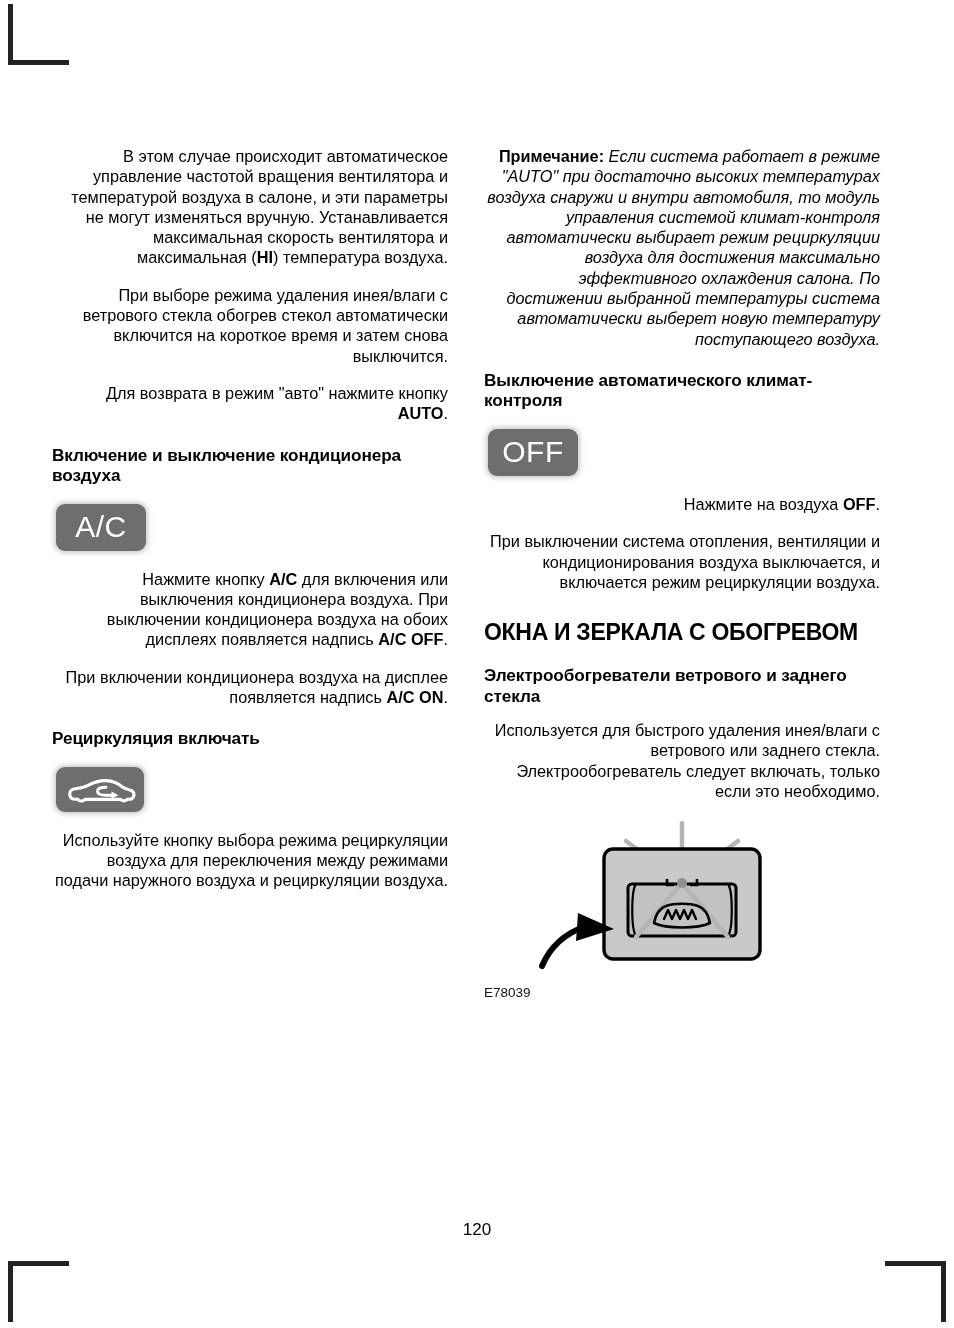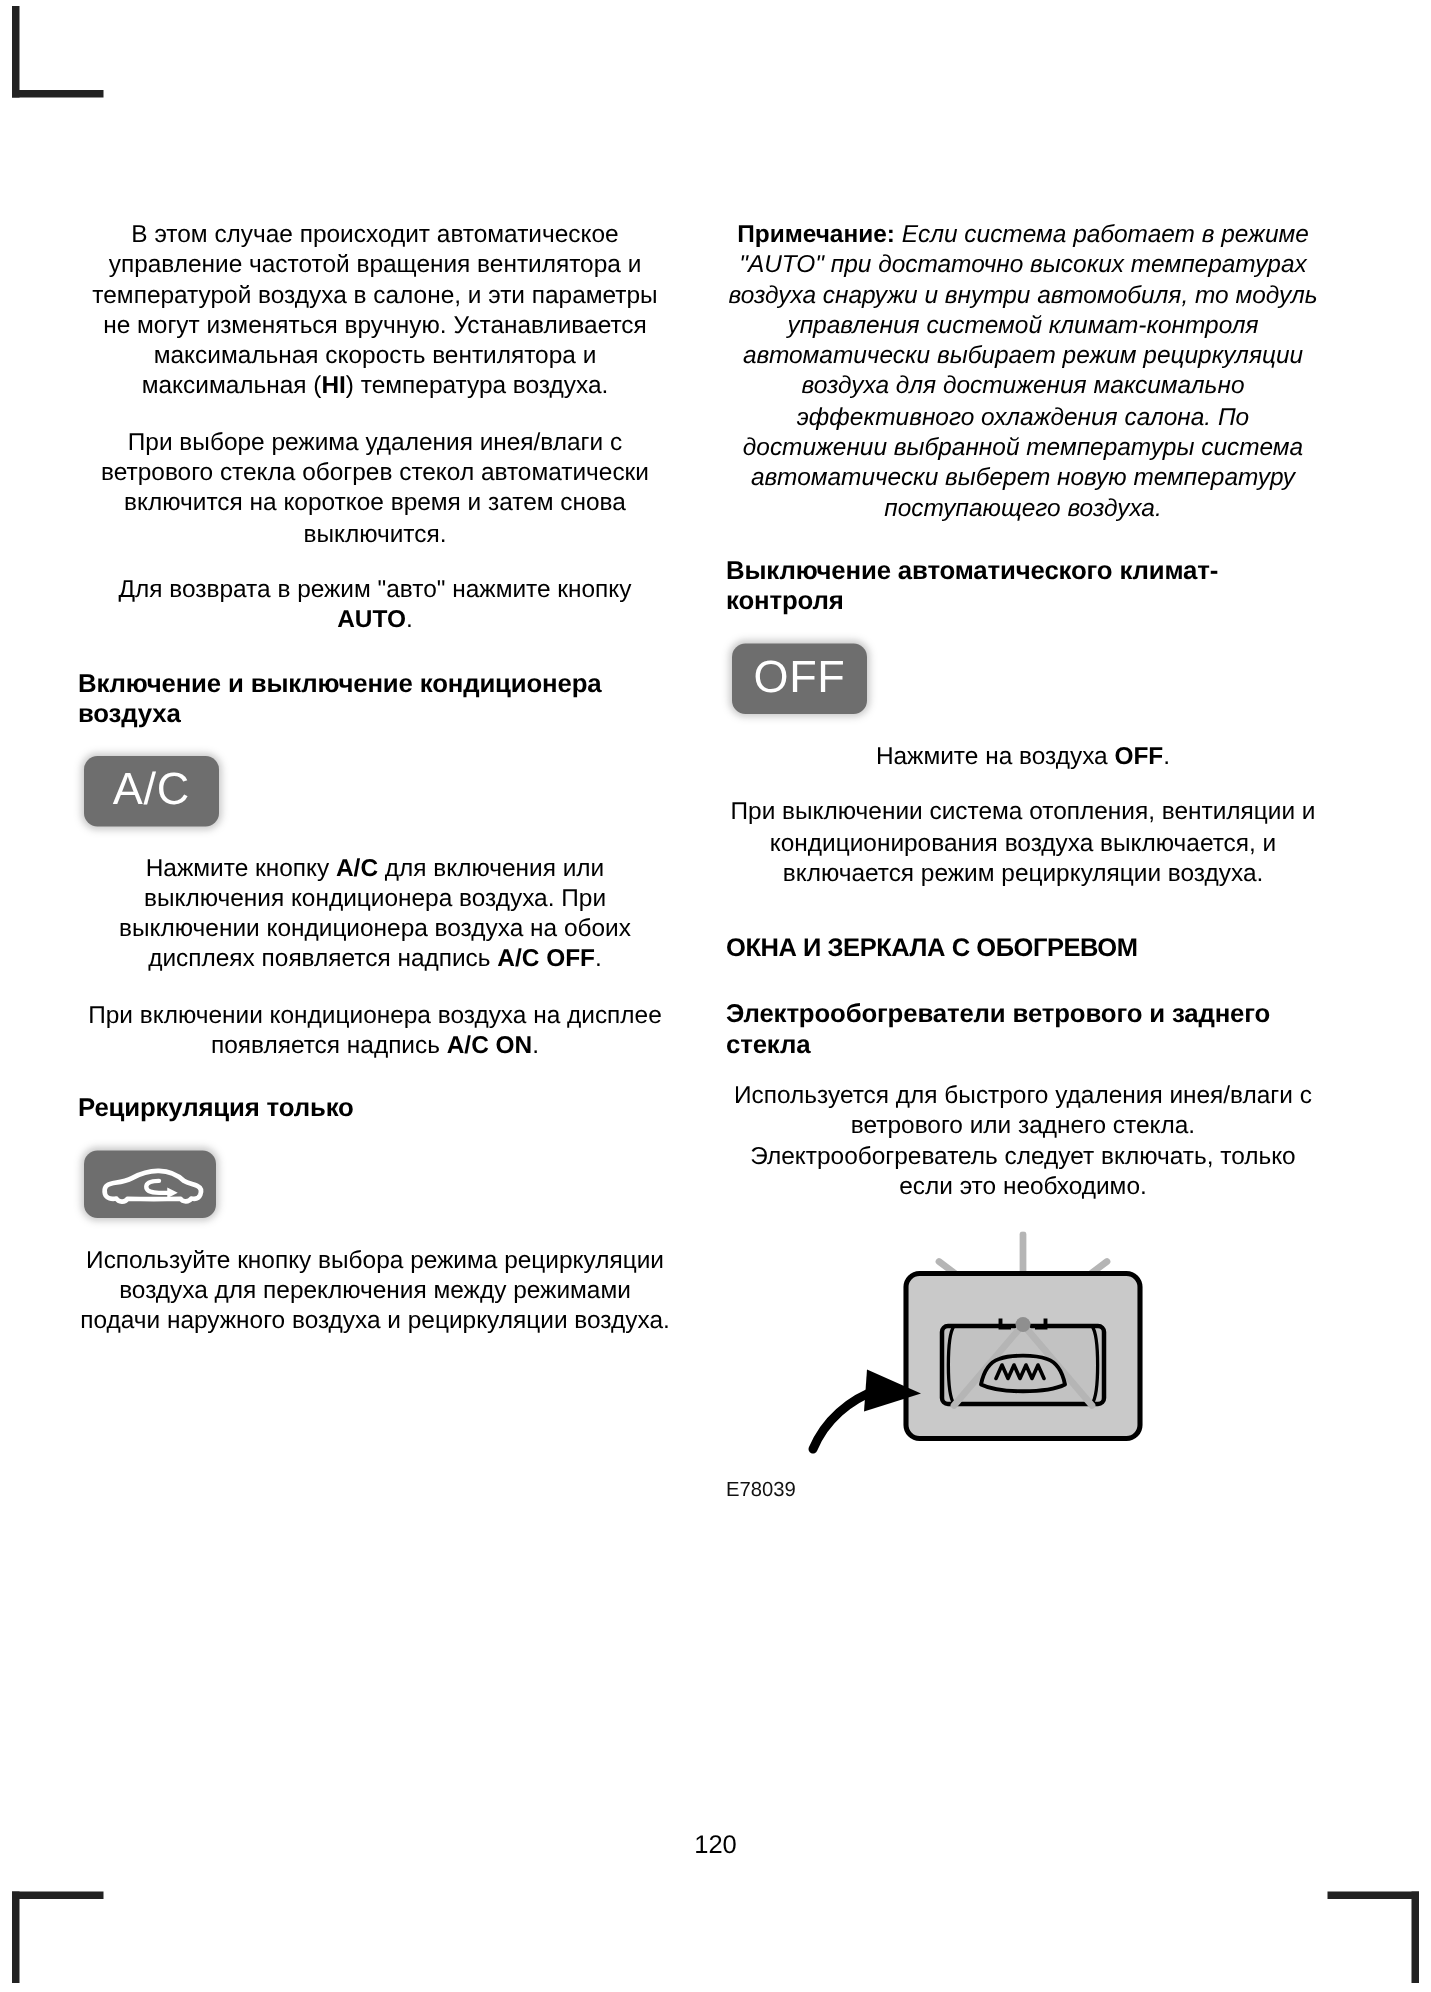--- a/index.html
+++ b/index.html
@@ -80,41 +80,41 @@
     gap: 36px;
   }
   .col {
     width: 396px;
   }
 
   p.body-text {
     margin: 0 0 17px 0;
     font-size: 16.3px;
     line-height: 20.3px;
-    text-align: center;
+    text-align: right;
   }
   p.body-text.italic {
     font-style: italic;
   }
   p.body-text:last-child { margin-bottom: 0; }
 
   .b { font-weight: bold; }
 
   h2.sec-head {
     margin: 21px 0 14px 0;
     font-size: 17.2px;
     font-weight: bold;
     line-height: 20.5px;
     letter-spacing: -0.1px;
   }
   h2.sec-head.first { }
 
   h1.major-head {
     margin: 28px 0 16px 0;
-    font-size: 17px;
+    font-size: 23px;
     font-weight: bold;
     line-height: 24px;
     letter-spacing: -0.3px;
   }
 
   
   .btn-icon {
     position: relative;
     display: inline-block;
     background: #6e6e6e;
@@ -208,21 +208,21 @@
       <h2 class="sec-head">Включение и выключение кондиционера воздуха</h2>
 
       <div class="btn-icon ac">
         <div class="glyph-text">A/C</div>
       </div>
 
       <p class="body-text"><span>Нажмите кнопку </span><span class="b">A/C</span><span> для включения или выключения кондиционера воздуха. При выключении кондиционера воздуха на обоих дисплеях появляется надпись </span><span class="b">A/C OFF</span><span>.</span></p>
 
       <p class="body-text"><span>При включении кондиционера воздуха на дисплее появляется надпись </span><span class="b">A/C ON</span><span>.</span></p>
 
-      <h2 class="sec-head">Рециркуляция только</h2>
+      <h2 class="sec-head">Рециркуляция включать</h2>
 
       <div class="btn-icon recirc">
         <svg class="glyph-svg" viewBox="0 0 88 45">
           <path d="M14 29 C13 24.5 15 22.5 19 21.8 C24 21 28 20.6 32 18.4 C37.5 15.4 43 13.4 50 13.6 C57.5 13.8 62.5 16.4 66.5 20.2 C69.5 22 73 22.4 75.5 23.6 C78 24.8 78.5 27 77.5 29.6 C76.5 32 74 32.6 71.5 32 C70 34.4 66 34.6 64.4 32.2 C55 32.4 38 32.4 29 32.2 C27.4 34.8 23 34.6 21.6 32 C18.5 32.6 15 32 14 29 Z" fill="none" stroke="#ffffff" stroke-width="3.1" stroke-linejoin="round" stroke-linecap="round"></path>
           <path d="M50 20.2 C44.5 20.2 41.5 21.8 41.5 24.2 C41.5 26.6 44.5 28.2 50 28.2 L58.5 28.2" fill="none" stroke="#ffffff" stroke-width="2.9" stroke-linecap="round"></path>
           <path d="M55.5 24.6 L62.5 28.2 L55.5 31.8 Z" fill="#ffffff"></path>
         </svg>
       </div>
 
       <p class="body-text">Используйте кнопку выбора режима рециркуляции воздуха для переключения между режимами подачи наружного воздуха и рециркуляции воздуха.</p>

